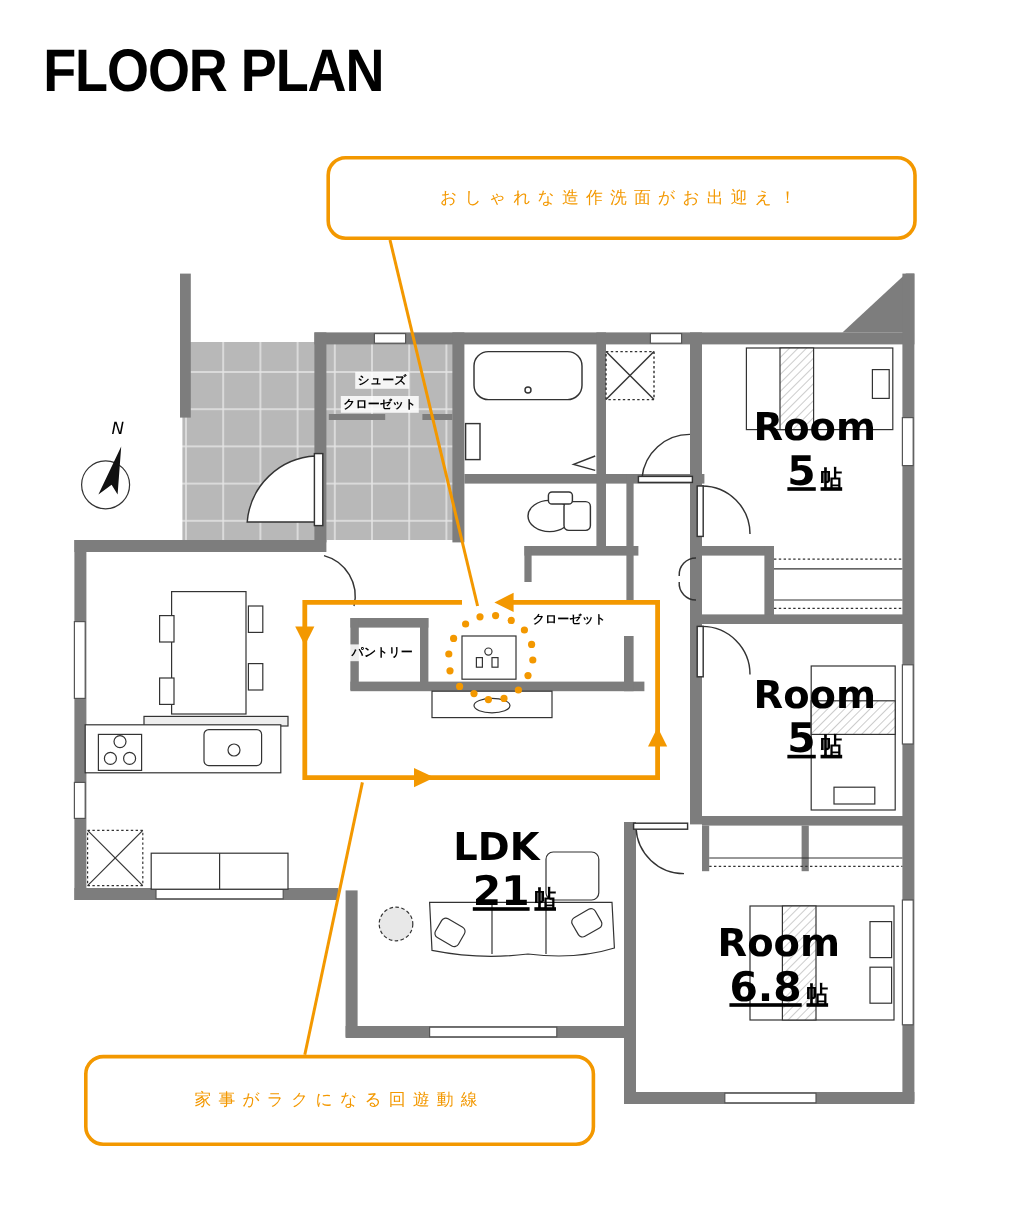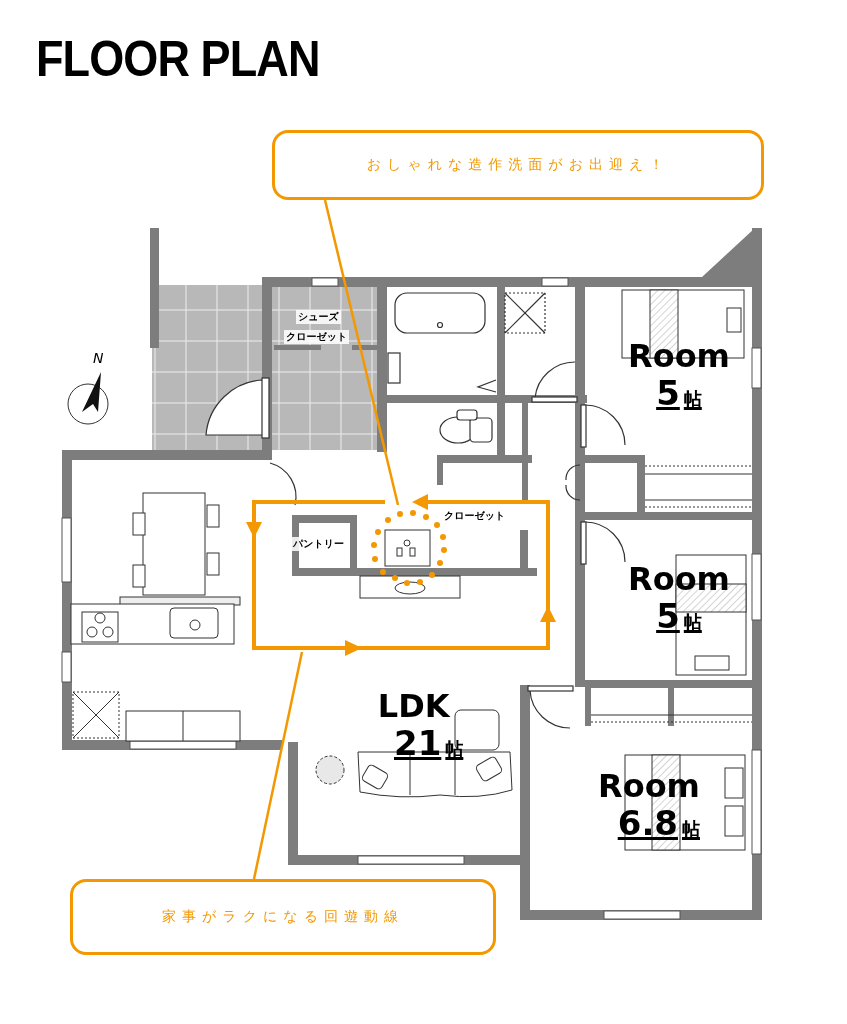--- a/index.html
+++ b/index.html
@@ -235,18 +235,18 @@
   <div class="room-size" style="margin-top:4px;"><span>5</span><small>帖</small></div>
 </div>
 
 <div class="lbl" style="left:628px;top:563px;text-align:center;">
   <div class="room-name">Room</div>
   <div class="room-size" style="margin-top:4px;"><span>5</span><small>帖</small></div>
 </div>
 
 <div class="lbl" style="left:598px;top:770px;text-align:center;">
   <div class="room-name">Room</div>
-  <div class="room-size" style="margin-top:4px;text-align:right;"><span>6.8</span><small>帖</small></div>
+  <div class="room-size" style="margin-top:4px;"><span>6.8</span><small>帖</small></div>
 </div>
 
 <div class="callout callout-bottom">
   <span>家事がラクになる回遊動線</span>
 </div>
 
 </body></html>

